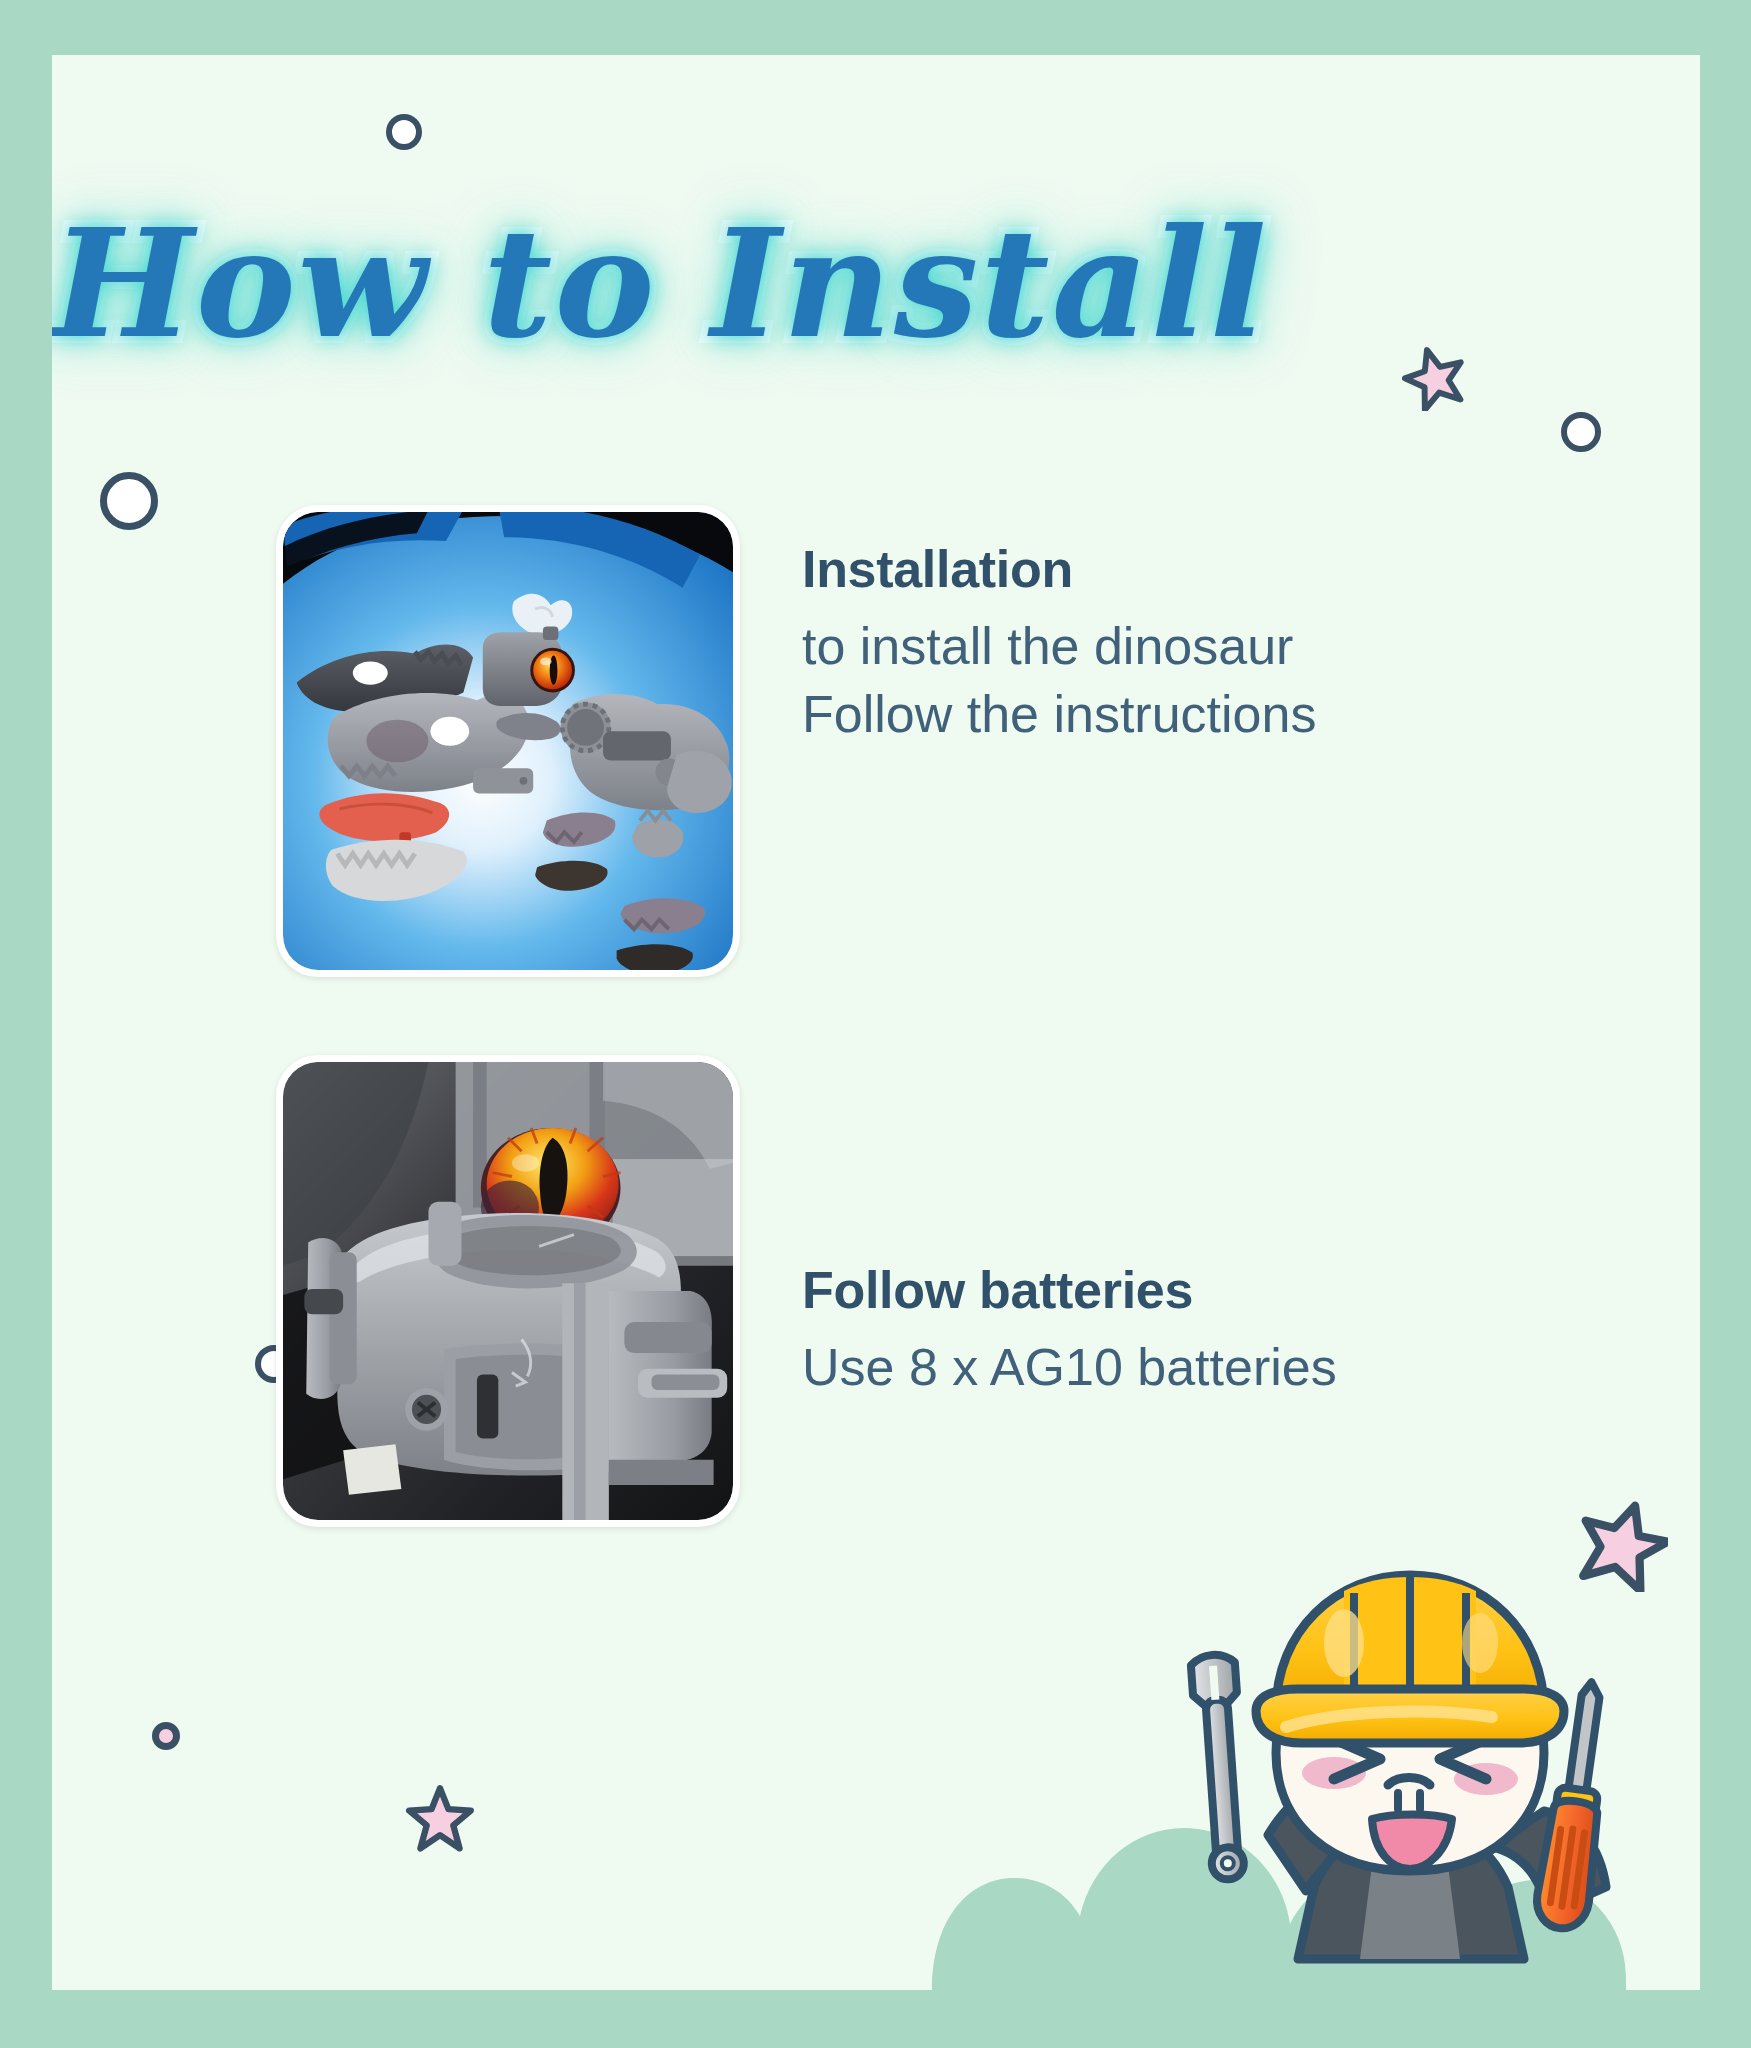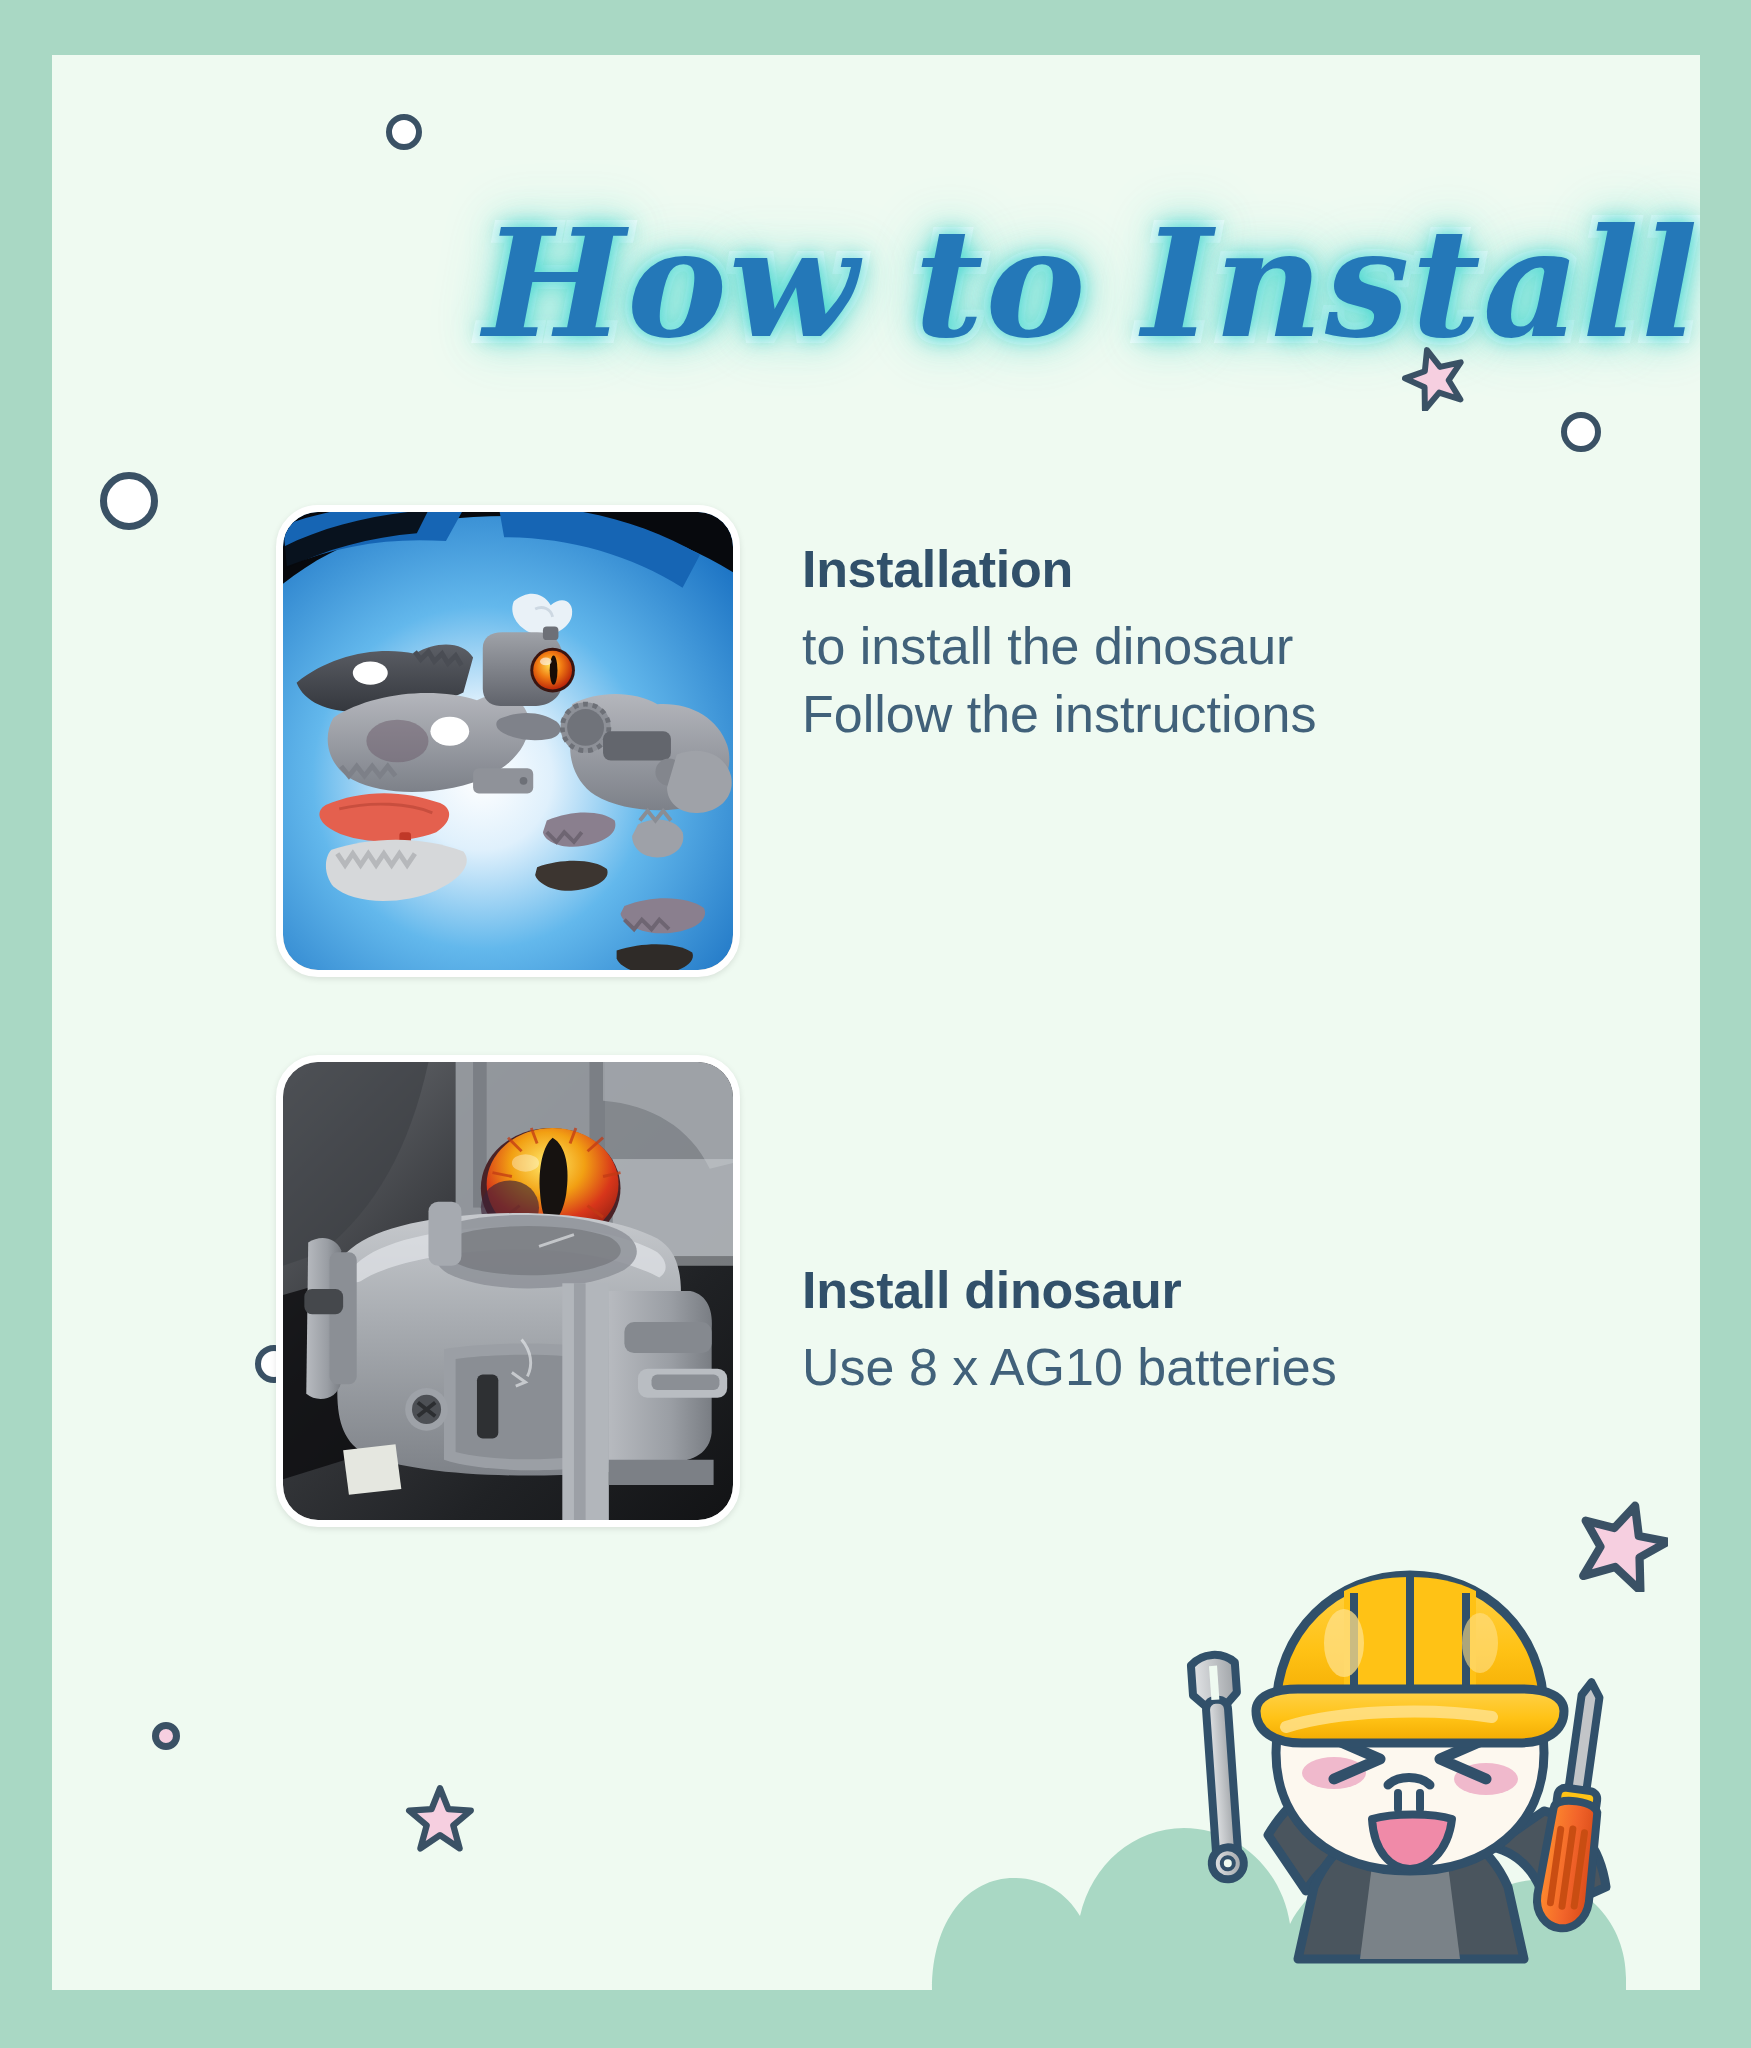--- a/index.html
+++ b/index.html
@@ -20,21 +20,21 @@
     left:52px;top:55px;
     width:1648px;height:1935px;
     background:#effaf1;
     overflow:hidden;
   }
 
   
   .title-wrap{
     position:absolute;
     left:0;top:150px;width:1648px;
-    text-align:right;
+    text-align:left;
     pointer-events:none;
   }
   .title{
     display:inline-block;
     font-family:"DejaVu Serif", serif;
     font-style:italic;
     font-weight:bold;
     font-size:150px;
     line-height:1.05;
     letter-spacing:2px;
@@ -292,21 +292,21 @@
 
             <g stroke="#e6e9ec" stroke-width="3" opacity=".65" fill="none">
               <path d="M246 286 C256 298 258 312 252 324"></path>
               <path d="M236 320 L250 330 L240 334"></path>
               <path d="M264 190 L300 178"></path>
             </g>
           </svg>
         </div>
       </div>
       <div class="txtcol" style="padding-top:205px;">
-        <p class="head">Install dinosaur</p>
+        <p class="head">Follow batteries</p>
         <p class="body">Use 8 x AG10 batteries</p>
       </div>
     </div>
 
     <svg class="clouds" viewBox="0 0 1648 230" preserveAspectRatio="none">
       <path d="M880 230
                C880 160 916 118 962 118
                C990 118 1014 132 1028 156
                C1040 104 1082 68 1132 68
                C1186 68 1230 110 1238 164

